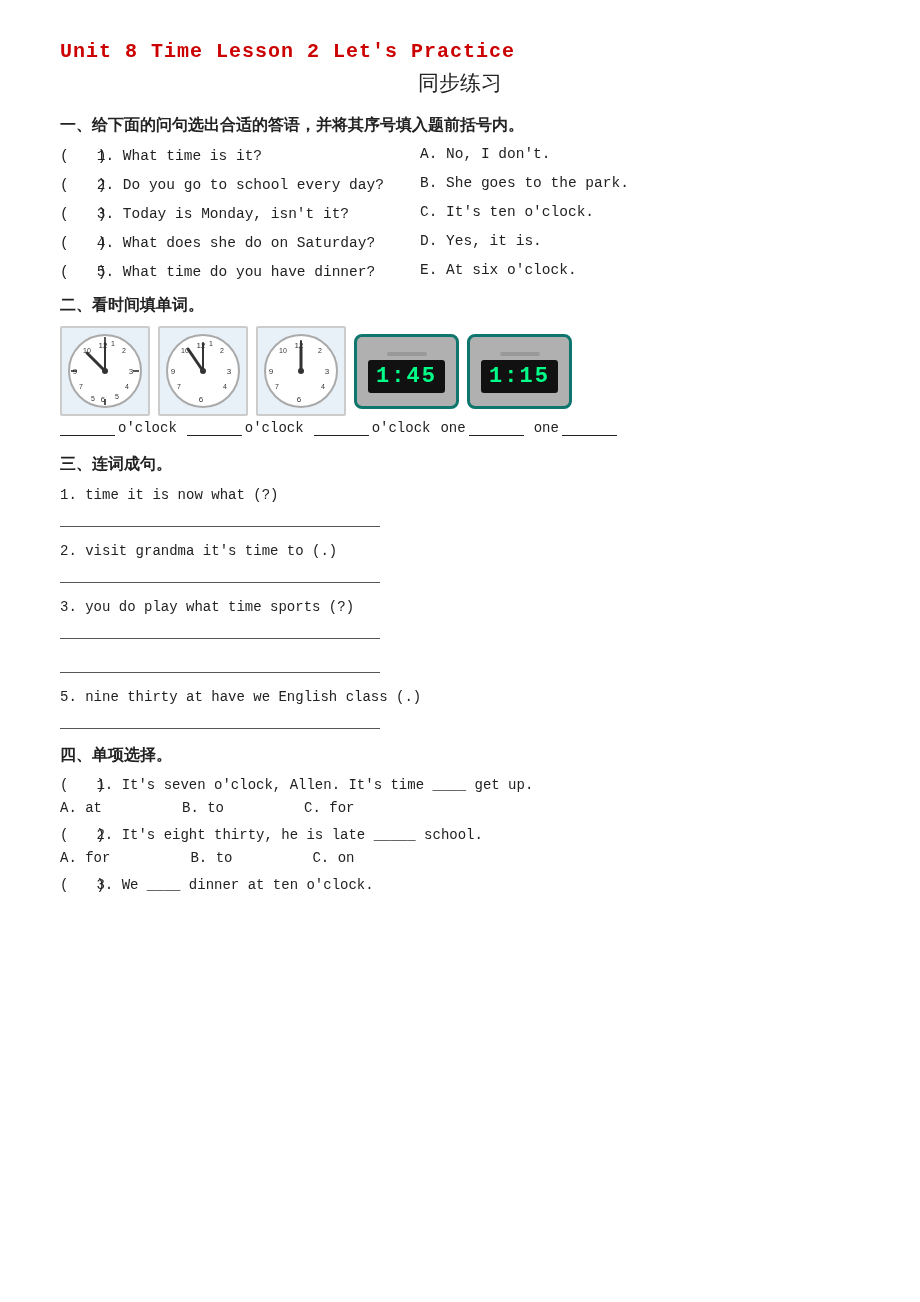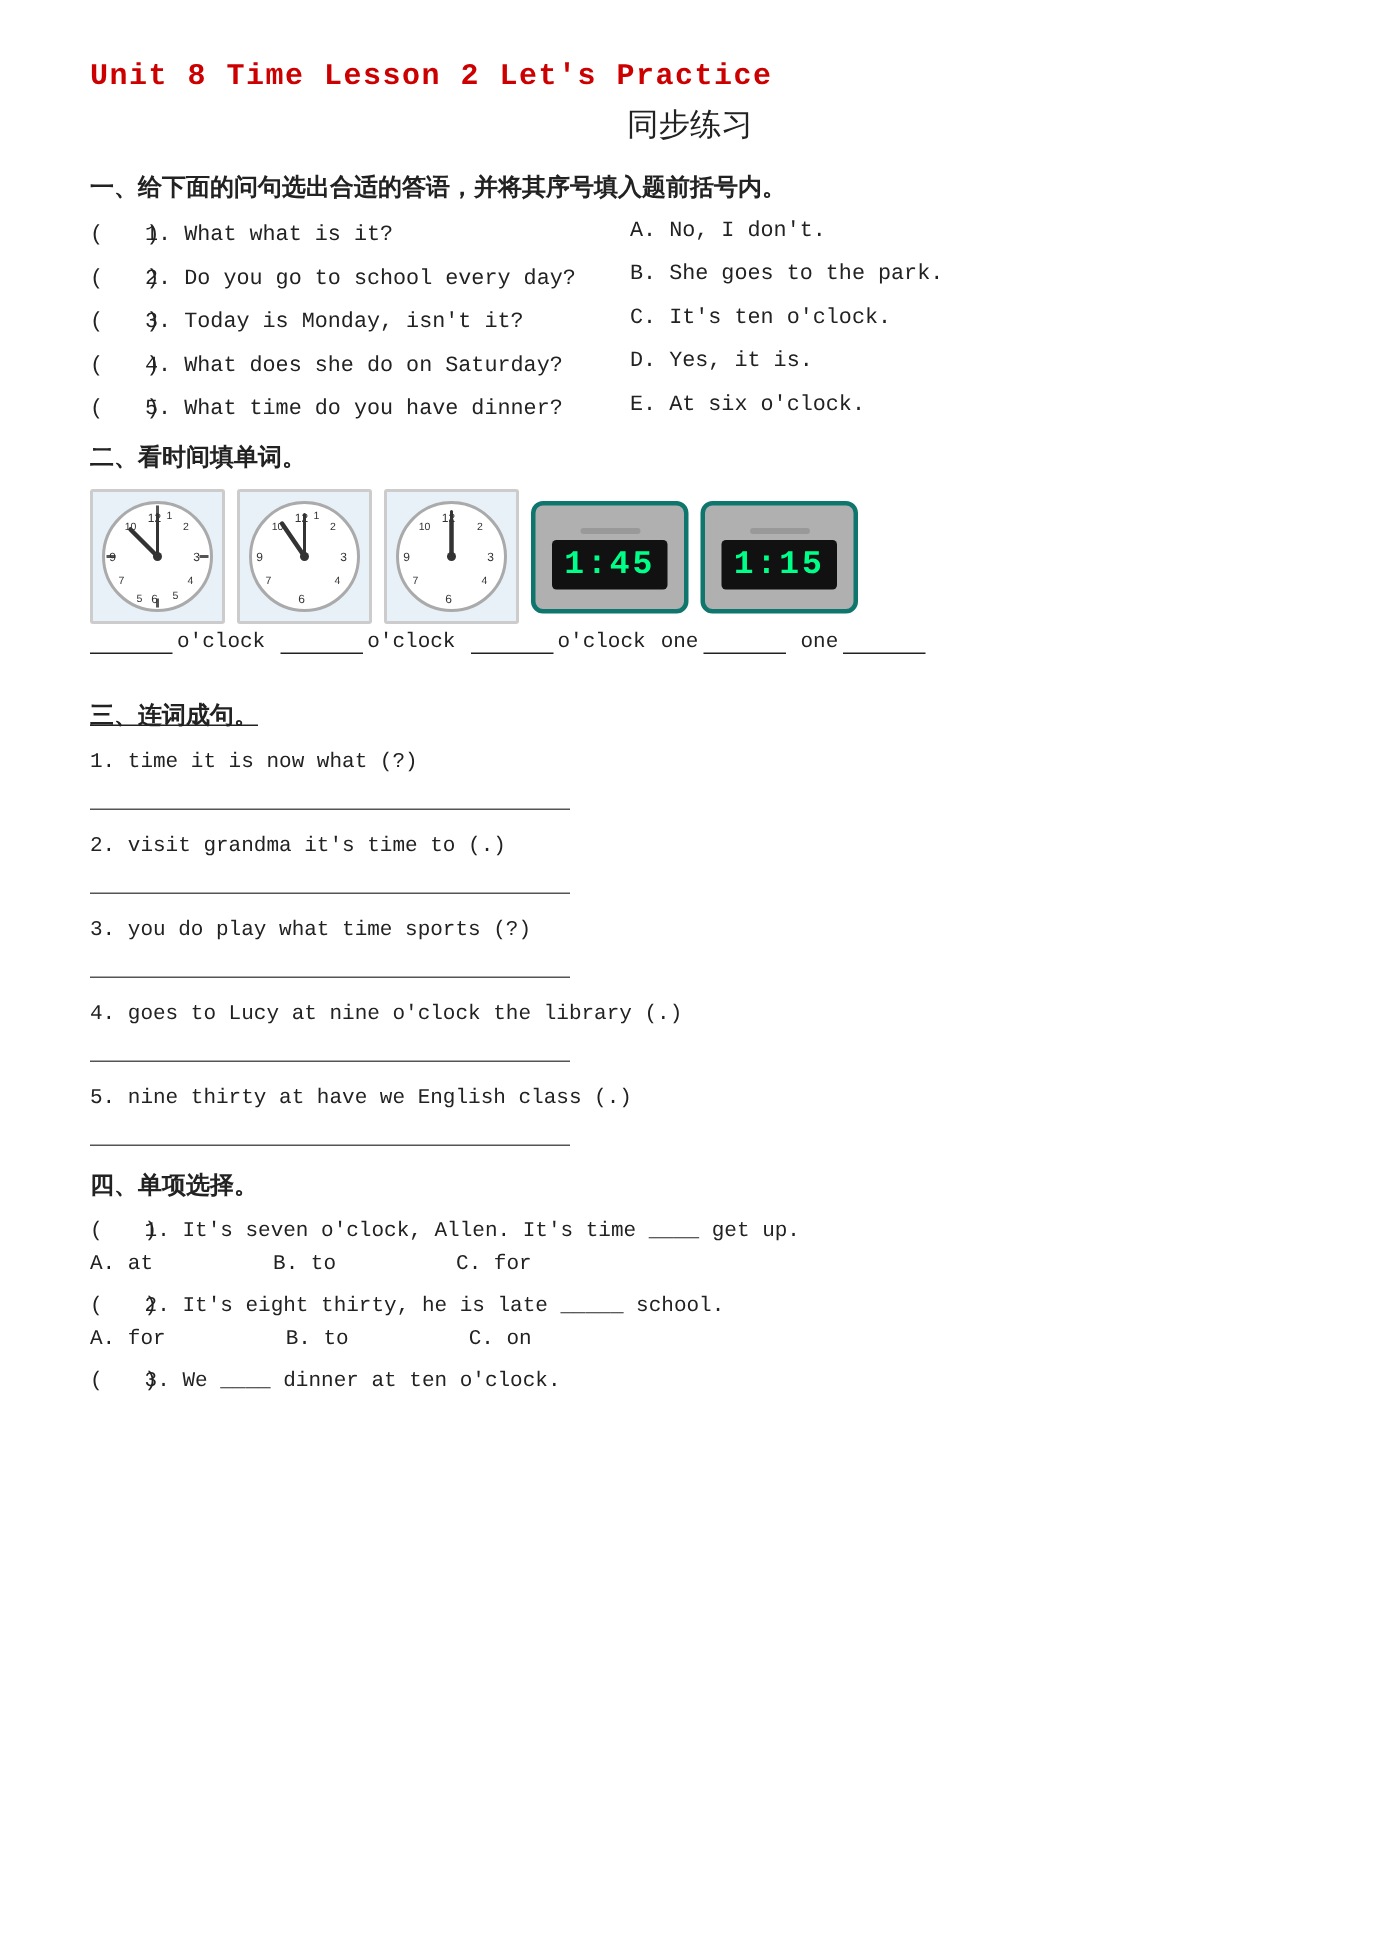--- a/index.html
+++ b/index.html
@@ -158,21 +158,21 @@
 <div class="page-title">Unit 8 Time Lesson 2 Let's Practice</div>
 <div class="subtitle">同步练习</div>
 
 <div class="section-title">一、给下面的问句选出合适的答语，并将其序号填入题前括号内。</div>
 
 <div>
   <div class="matching-row">
     <div class="match-left">
       <span class="paren">(　　)</span>
       <span>1.</span>
-      <span> What what is it?</span>
+      <span> What time is it?</span>
     </div>
     <div class="match-right">A. No, I don't.</div>
   </div>
   <div class="matching-row">
     <div class="match-left">
       <span class="paren">(　　)</span>
       <span>2.</span>
       <span> Do you go to school every day?</span>
     </div>
     <div class="match-right">B. She goes to the park.</div>
@@ -301,33 +301,32 @@
   <div class="blank-unit">
     <span>one</span>
     <span class="blank-line"></span>
   </div>
   <div class="blank-unit">
     <span>one</span>
     <span class="blank-line"></span>
   </div>
 </div>
 
-<div class="section-title" style="margin-top:31px;text-decoration:underline;">三、连词成句。</div>
+<div class="section-title" style="margin-top:18px;">三、连词成句。</div>
 
 <div class="sentence-section">
   <div class="q-row">1. time  it  is  now  what  (?)</div>
   <div class="answer-line"></div>
 
   <div class="q-row">2. visit  grandma  it's  time  to  (.)</div>
   <div class="answer-line"></div>
 
   <div class="q-row">3. you  do   play  what  time  sports  (?)</div>
   <div class="answer-line"></div>
 
-  <div class="q-row">4. goes  to   Lucy  at  nine o'clock  the  library  (.)</div>
   <div class="answer-line"></div>
 
   <div class="q-row">5. nine  thirty  at  have  we  English class  (.)</div>
   <div class="answer-line"></div>
 </div>
 
 <div class="section-title" style="margin-top:10px;">四、单项选择。</div>
 
 <div>
 

